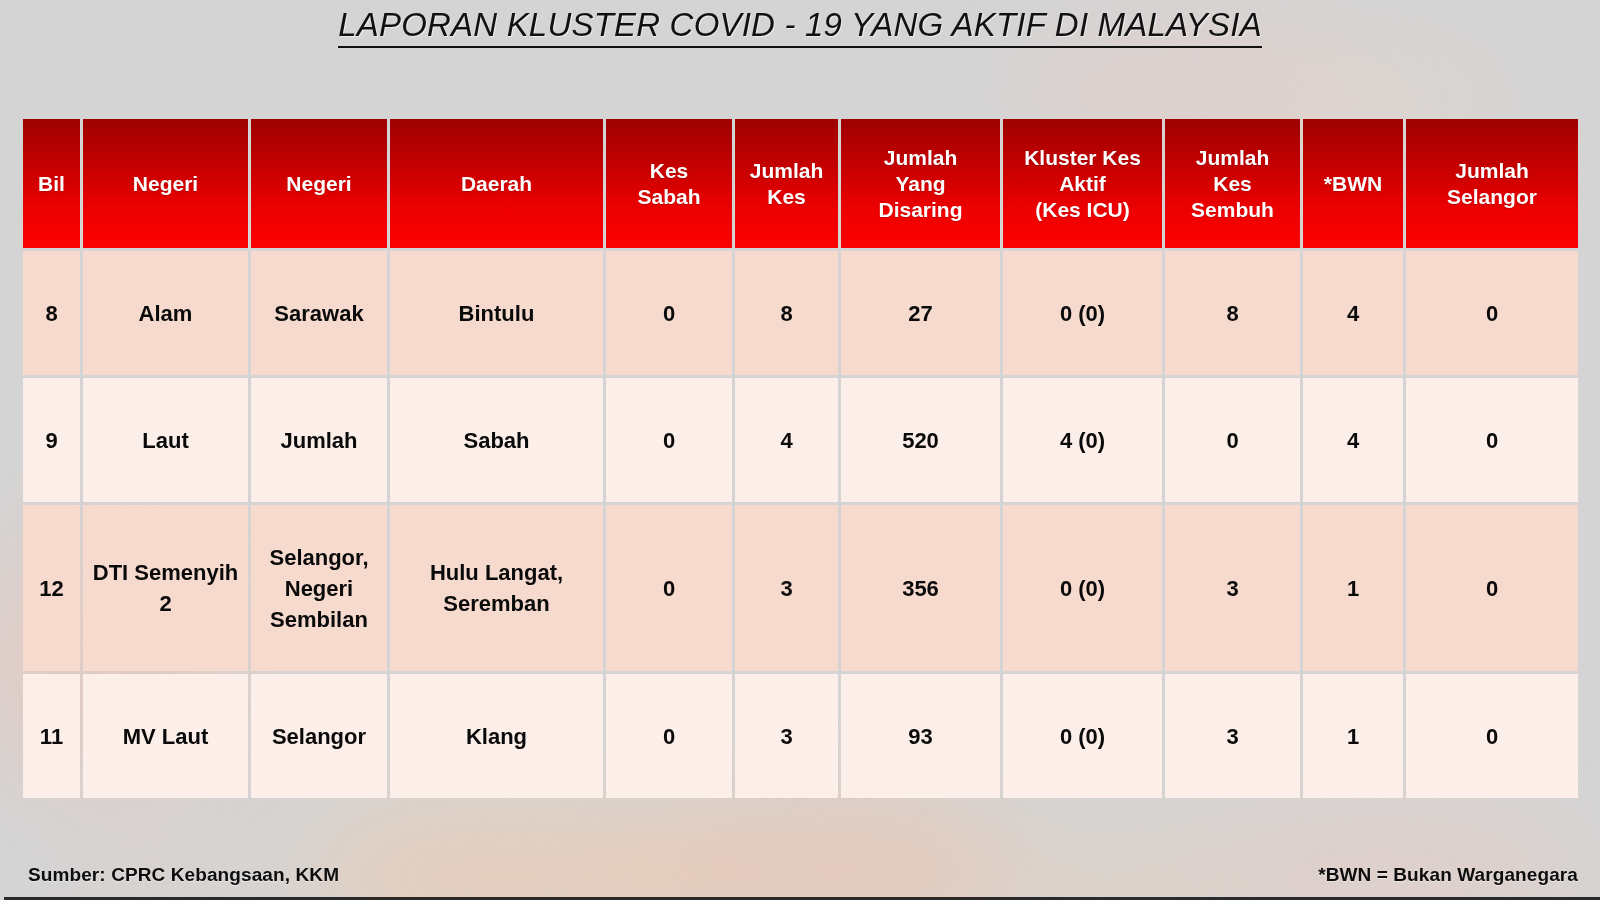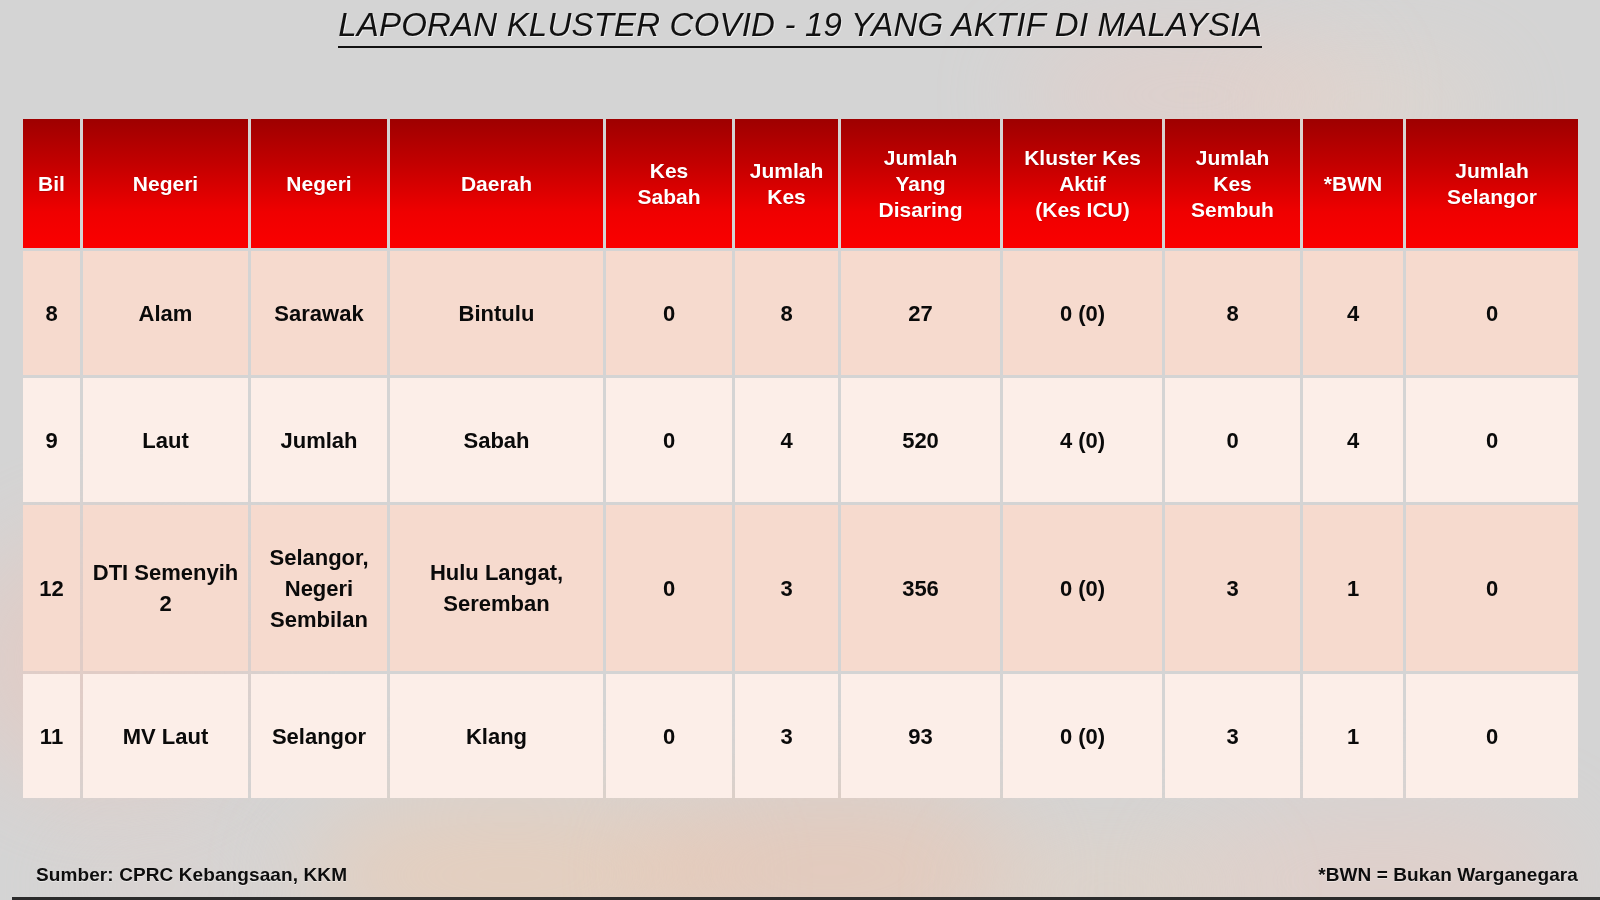--- a/index.html
+++ b/index.html
@@ -94,21 +94,21 @@
     padding: 2px 4px;
     border: 0;
   }
   tr.row-odd td  { background: #f6dace; height: 120px; }
   tr.row-even td { background: #fceee8; height: 120px; }
   tr.row-tall td { height: 162px; }
 
   
   #footer {
     position: absolute;
-    left: 12px; right: 0;
+    left: 4px; right: 0;
     bottom: 0;
     height: 62px;
     z-index: 4;
     padding-left: 31px;
   }
   .footer-text {
     position: absolute;
     bottom: 14px;
     font-size: 19px;
     font-weight: bold;

